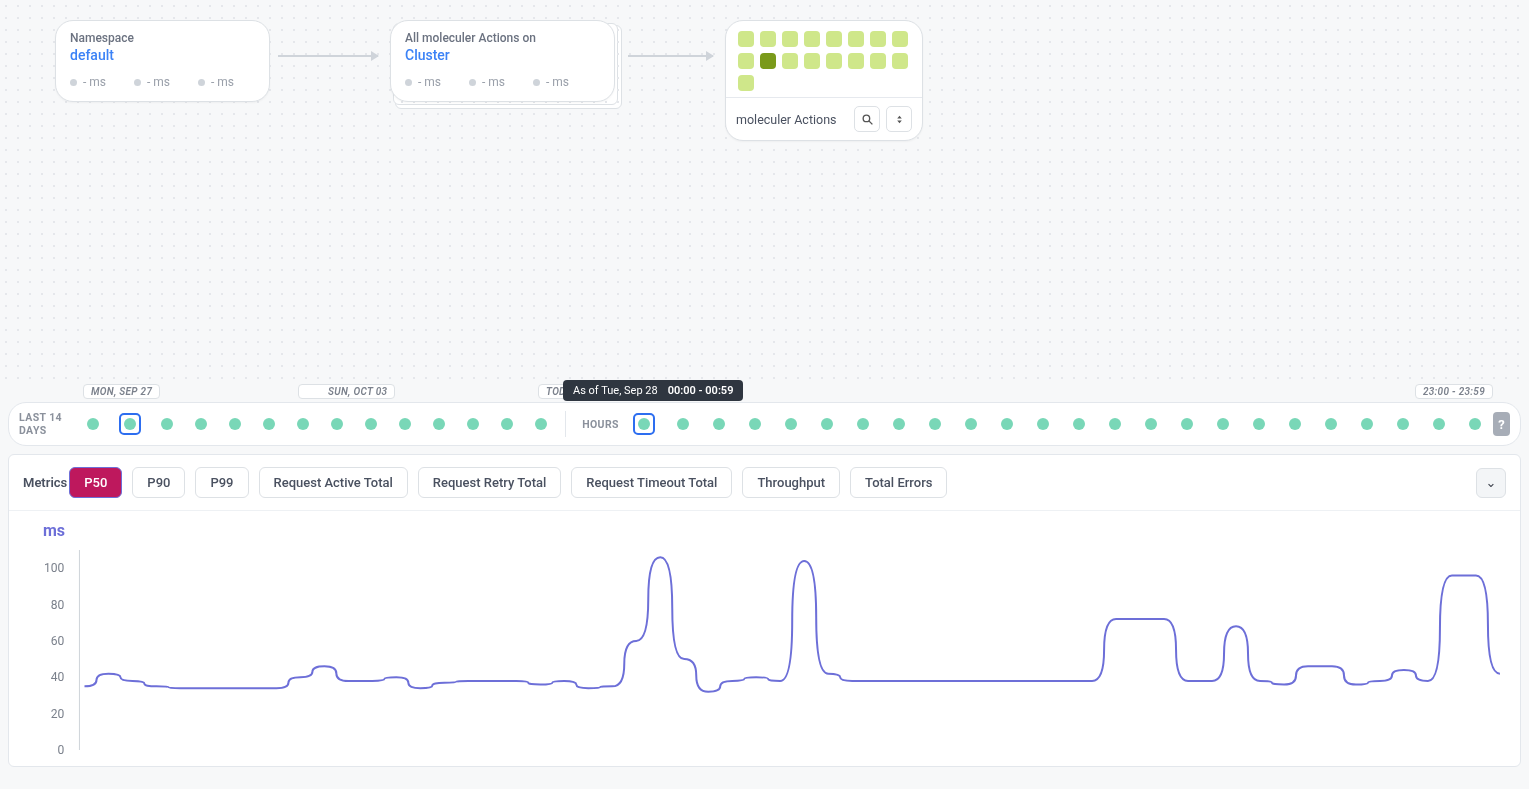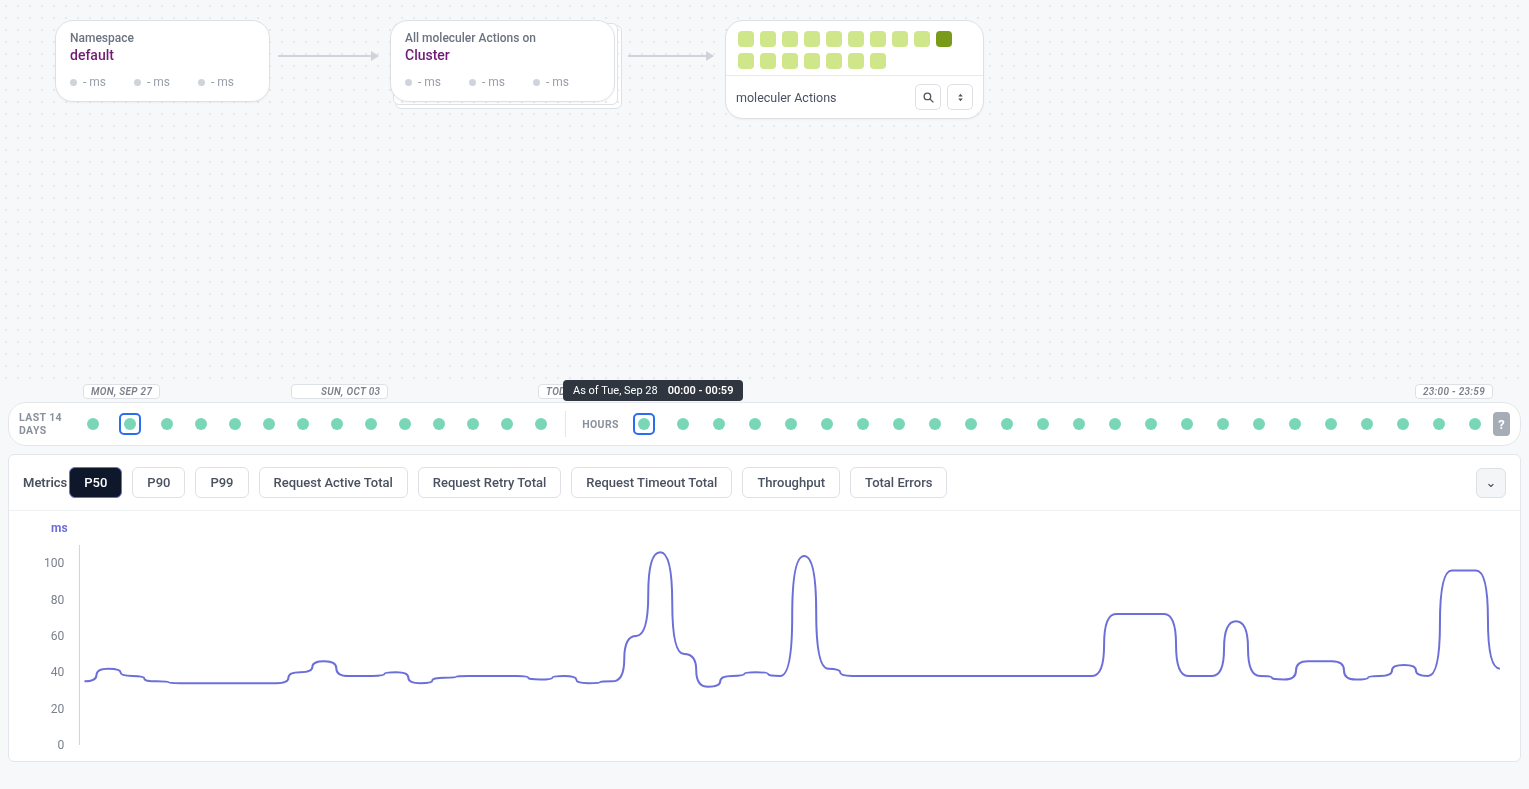--- a/index.html
+++ b/index.html
@@ -41,38 +41,38 @@
     left:2px; right:-4px; top:2px; bottom:-4px;
     border:1px solid #dde1e5;
     border-radius:6px;
     z-index:-1;
     background:#fff;
   }
   .card.stack::after { left:4px; right:-8px; top:4px; bottom:-8px; z-index:-2; }
 
   .card-head { padding: 10px 14px 2px; }
   .card-title-small { font-size: 12px; color:#6b7280; font-weight:500; }
-  .card-title-big { font-size: 14px; color:#701a75; font-weight:500; margin-top:2px; }
+  .card-title-big { font-size: 14px; color:#3b82f6; font-weight:500; margin-top:2px; }
   .card-metrics { display:flex; gap:28px; padding:10px 14px 12px; font-size:12px; color:#9aa0aa; }
   .card-metrics span::before {
     content:""; display:inline-block; width:7px; height:7px; border-radius:50%;
     background:#cfd4da; margin-right:6px; vertical-align:middle;
   }
 
   .arrow {
     position:absolute;
     height:2px; background:#cfd4da;
   }
   .arrow::after {
     content:""; position:absolute; right:-1px; top:-4px;
     border-left:8px solid #cfd4da; border-top:5px solid transparent; border-bottom:5px solid transparent;
   }
 
   
-  .actions-card { width:259px; }
+  .actions-card { width:198px; }
   .act-grid { padding:10px 12px 6px; display:flex; flex-wrap:wrap; gap:6px; }
   .act-cell { width:16px; height:16px; border-radius:4px; }
   .act-light { background:#cfe78a; }
   .act-dark  { background:#7a9a1a; }
   .act-footer {
     display:flex; align-items:center; justify-content:space-between;
     border-top:1px solid #e6e9ee; padding:8px 10px; font-size:12.5px; color:#4a5160;
   }
   .mini-btn {
     width:26px; height:26px; border:1px solid #dde1e5; border-radius:5px;
@@ -124,29 +124,29 @@
   .tabs {
     display:flex; align-items:center; padding:12px 14px;
     border-bottom:1px solid #eef1f4;
   }
   .tabs .label { font-weight:600; color:#4a5160; margin-right:2px;}
   .tab {
     padding:7px 14px; border:1px solid #dde1e5; border-radius:6px;
     font-size:13px; color:#4a5160; background:#fff; cursor:pointer;
     font-weight:500;
   }
-  .tab.active { background:#0f172a; border-color:#6d6fd8; color:#fff;text-align:center;}
+  .tab.active { background:#be185d; border-color:#6d6fd8; color:#fff;text-align:center;}
   .collapse-btn {
     margin-left:auto; width:30px; height:30px; border:1px solid #dde1e5;
     border-radius:6px; background:#f3f5f7; display:flex; align-items:center; justify-content:center;
     cursor:pointer;
   }
 
   .chart-area { padding:10px 10px 6px 10px; }
-  .ylab { font-size:12px; font-weight:700; color:#6d6fd8; margin-left:32px; }
+  .ylab { font-size:16px; font-weight:700; color:#6d6fd8; margin-left:24px; }
   .xlabels { display:flex; justify-content:space-between; font-size:13px; color:#7b818c; padding:6px 4px 10px;}
   svg.chart { width:100%; height:220px; display:block;}
   .axis text { font-size:12px; fill:#7b818c;}
   .axis line { stroke:#cfd4da;}
   .series { fill:none; stroke:#6d6fd8; stroke-width:2; }
 </style>
 </head>
 <body>
 
 <div class="topology dotted-bg">
@@ -214,21 +214,21 @@
             </svg>
         </div>
       </div>
     </div>
   </div>
 </div>
 
 <div class="timeline-wrap" style="margin:0 8px;">
   <div class="badge-row">
     <div class="mini-badge" style="left:75px;">MON, SEP 27</div>
-    <div class="mini-badge" style="left:283px;padding-left:29px;">SUN, OCT 03</div>
+    <div class="mini-badge" style="left:290px;padding-left:29px;">SUN, OCT 03</div>
     <div class="mini-badge" style="left:530px;">TODAY</div>
     <div class="tooltip" style="left:555px; top:-4px;">
       <span>As of Tue, Sep 28</span>
       <span>00:00 - 00:59</span>
     </div>
     <div class="mini-badge" style="right:28px;">23:00 - 23:59</div>
   </div>
 
   <div class="timeline">
     <span class="tl-label">LAST 14 DAYS</span>

